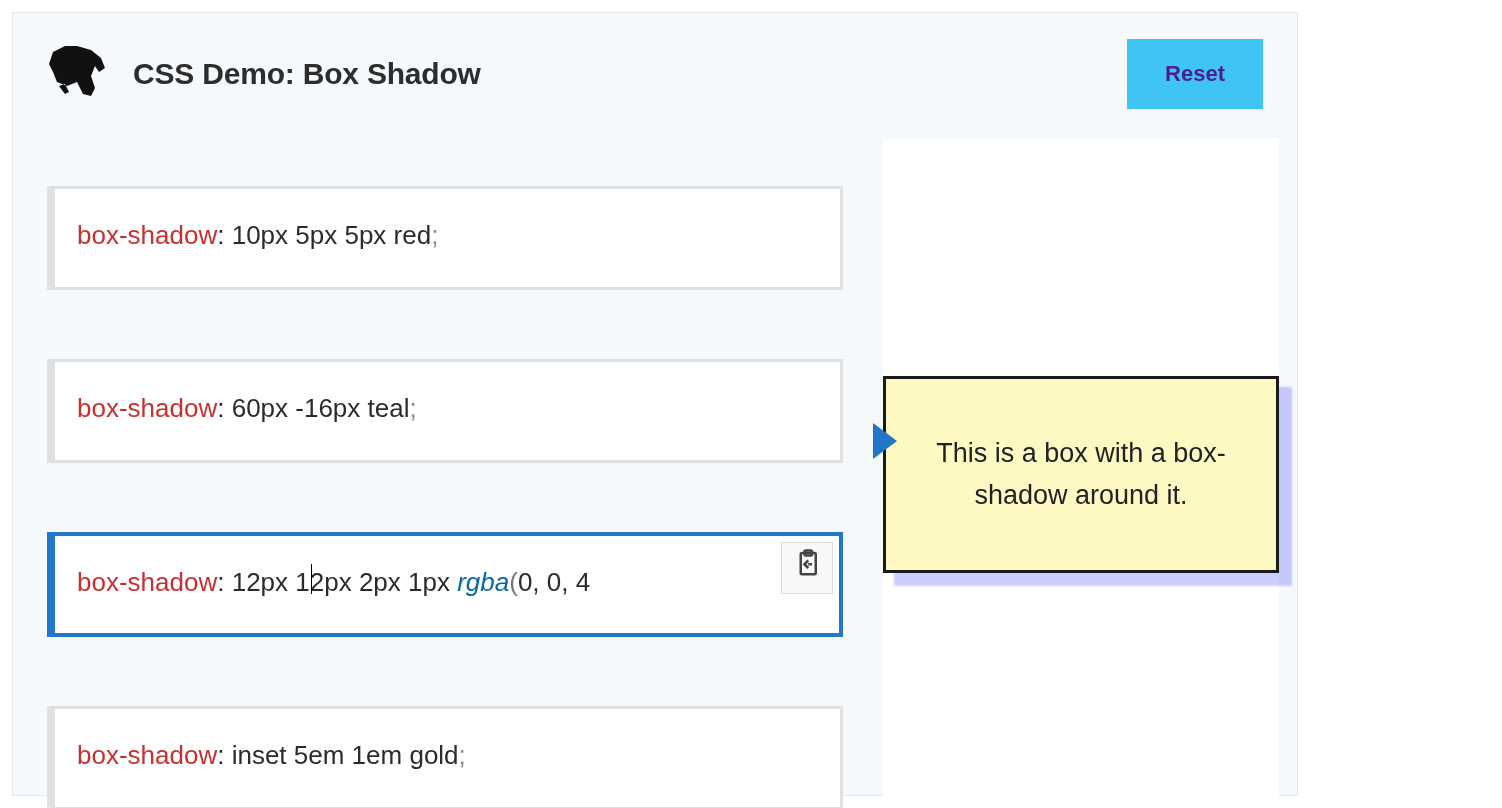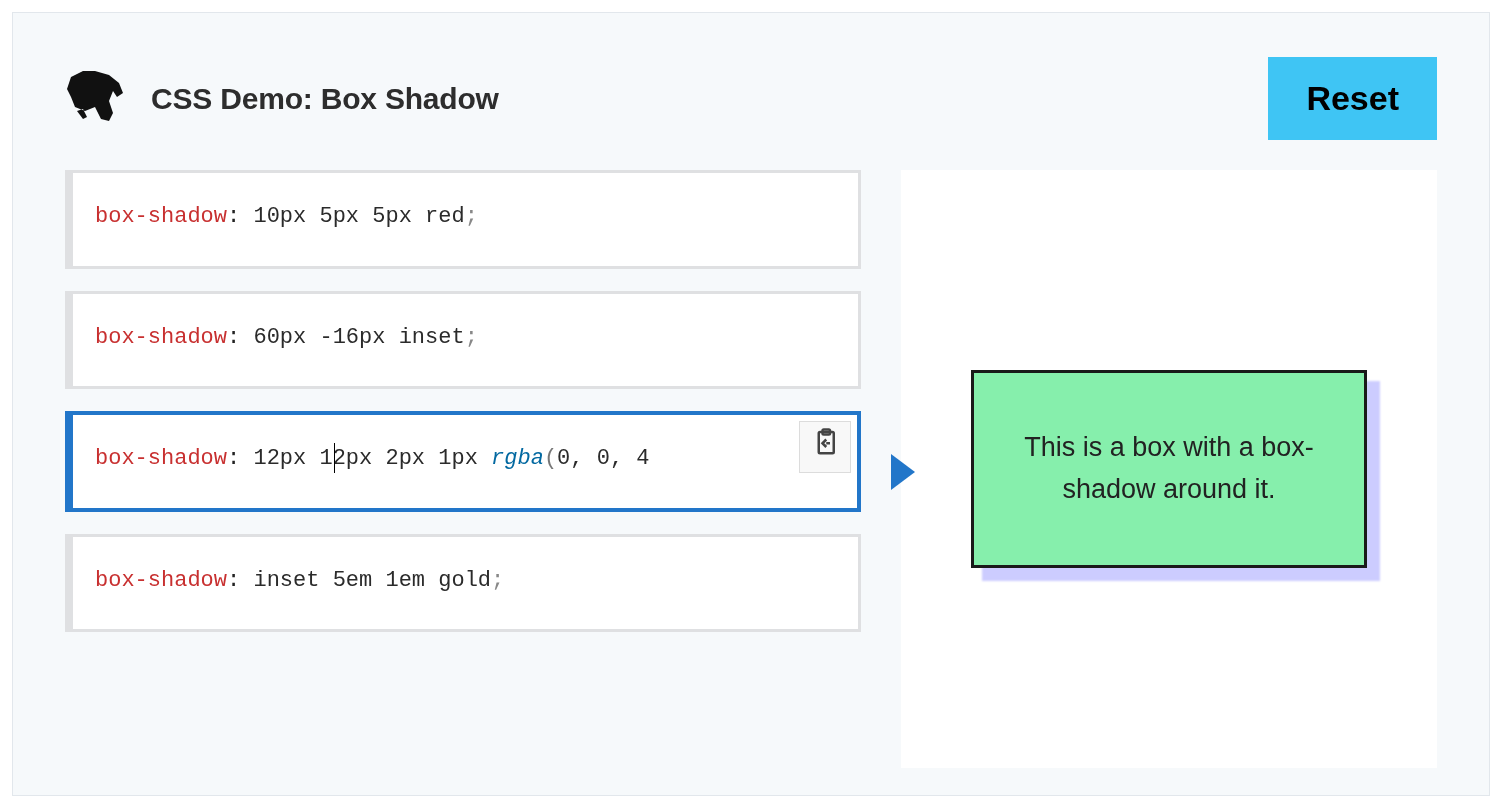--- a/index.html
+++ b/index.html
@@ -4,23 +4,23 @@
   <style>
     * { box-sizing: border-box; margin: 0; padding: 0; }
     body {
       font-family: -apple-system, BlinkMacSystemFont, "Segoe UI", Arial, sans-serif;
       background: #ffffff;
       padding: 12px;
     }
     .demo-container {
       background: #f6f9fb;
       border: 1px solid #e2e7ec;
-      width: 1478px;
+      width: 1286px;
       height: 784px;
-      padding: 18px;
+      padding: 0;
       position: relative;
     }
     .header {
       display: flex;
       align-items: center;
       justify-content: space-between;
       padding: 26px 34px 10px 34px;
     }
     .header-left {
       display: flex;
@@ -33,23 +33,23 @@
       color: #111;
     }
     .title {
       font-size: 30px;
       font-weight: 700;
       color: #2d2d2d;
       letter-spacing: -0.2px;
     }
     .reset-btn {
       background: #3fc5f4;
-      color: #000000;
+      color: #4c1d95;
       font-weight: 700;
-      font-size: 34px;
+      font-size: 22px;
       border: none;
       padding: 22px 38px;
       cursor: pointer;
     }
     .content {
       display: flex;
       gap: 40px;
       padding: 20px 34px 30px 34px;
       align-items: stretch;
     }
@@ -59,28 +59,29 @@
       display: flex;
       flex-direction: column;
       gap: 22px;
       position: relative;
     }
     .choice {
       background: #ffffff;
       border: 3px solid #dfe0e2;
       border-left: 8px solid #dfe0e2;
       padding: 30px 22px 34px 22px;
-      font-family: Liberation Mono, monospace;
-      font-size: 22px;
+      font-family: Liberation Sans, sans-serif;
+      font-size: 26px;
       line-height: 1.3;
       white-space: nowrap;
       overflow: hidden;
       cursor: pointer;
       position: relative;
       color: #2b2b2b;
+      margin-top: 47px;
     }
     .choice.selected {
       border: 4px solid #2276c9;
       border-left: 8px solid #2276c9;
     }
     .choice .prop { color: #c83030; }
     .choice .colon { color: #222; }
     .choice .val { color: #2b2b2b; }
     .choice .func { color: #0369a1; font-style: italic; }
     .choice .paren { color: #777; }
@@ -123,21 +124,21 @@
       background: #ffffff;
       display: flex;
       align-items: center;
       justify-content: center;
       min-height: 598px;
     }
     .preview-box {
       width: 396px;
       padding: 54px 22px;
       border: 3px solid #1a1a1a;
-      background: #86efac;
+      background: #fef9c3;
       text-align: center;
       font-size: 27px;
       line-height: 1.55;
       color: #222;
       box-shadow: 12px 12px 2px 1px rgba(0, 0, 255, 0.2);
     }
   </style>
 </head>
 <body>
 
@@ -157,21 +158,21 @@
   <div class="content">
     <div class="choices">
 
       <div class="choice">
         <span class="prop">box-shadow</span><span class="colon">:</span>
         <span class="val">10px 5px 5px red</span><span class="semi">;</span>
       </div>
 
       <div class="choice">
         <span class="prop">box-shadow</span><span class="colon">:</span>
-        <span class="val">60px -16px inset</span><span class="semi">;</span>
+        <span class="val">60px -16px teal</span><span class="semi">;</span>
       </div>
 
       <div class="choice selected">
         <span class="prop">box-shadow</span><span class="colon">:</span>
         <span class="val">12px 1</span><span class="caret-wrap"><span class="cursor-caret"></span></span><span class="val">2px 2px 1px </span><span class="func">rgba</span><span class="paren">(</span><span class="val">0, 0, 4</span>
         <div class="clipboard-btn">
           <span>
             <svg viewBox="0 0 24 24" fill="none" stroke="currentColor" stroke-width="2">
               <rect x="7" y="4" width="12" height="17" rx="1"></rect>
               <rect x="10" y="2" width="6" height="4" rx="1"></rect>

